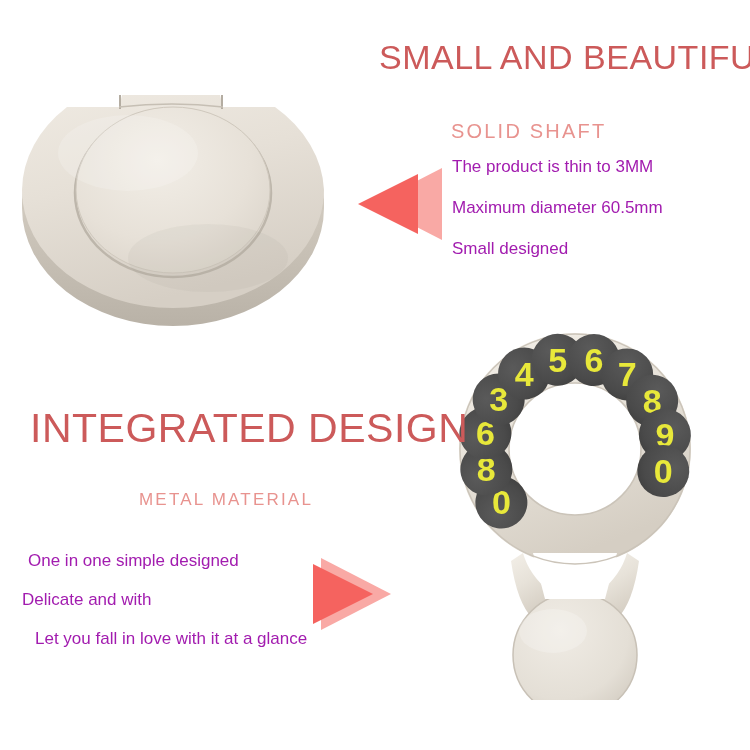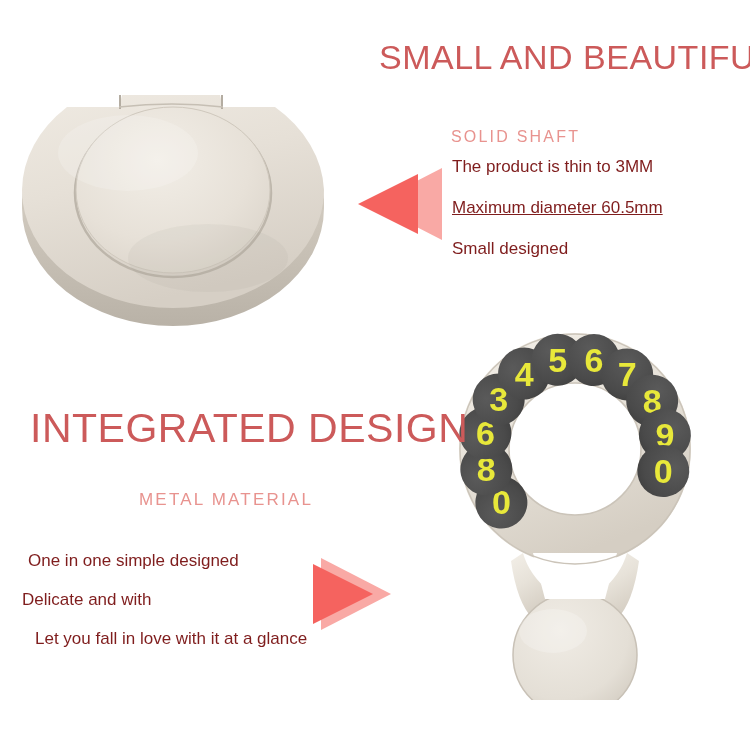--- a/index.html
+++ b/index.html
@@ -28,30 +28,30 @@
   }
   .subheading {
     position: absolute;
     color: #e8938f;
     font-weight: 400;
     letter-spacing: 2.2px;
     white-space: nowrap;
   }
   .bodyline {
     position: absolute;
-    color: #7f1d1d;
+    color: #a21caf;
     font-size: 17px;
     font-weight: 400;
     white-space: nowrap;
   }
 
   #title-small-beautiful { left: 379px; top: 38px; font-size: 34px; }
-  #sub-solid-shaft       { left: 451px; top: 128px; font-size: 16px; }
+  #sub-solid-shaft       { left: 451px; top: 120px; font-size: 20px; }
   #b1-l1 { left: 452px; top: 157px; }
-  #b1-l2 { left: 452px; top: 198px; text-decoration: underline; }
+  #b1-l2 { left: 452px; top: 198px; }
   #b1-l3 { left: 452px; top: 239px; }
 
   #title-integrated-design { left: 30px; top: 405px; font-size: 41px; }
   #sub-metal-material      { left: 139px; top: 490px; font-size: 17px; }
   #b2-l1 { left: 28px; top: 551px; }
   #b2-l2 { left: 22px; top: 590px; }
   #b2-l3 { left: 22px; top: 629px; margin-left: 13px; }
 
   
   .arrow { position: absolute; }

